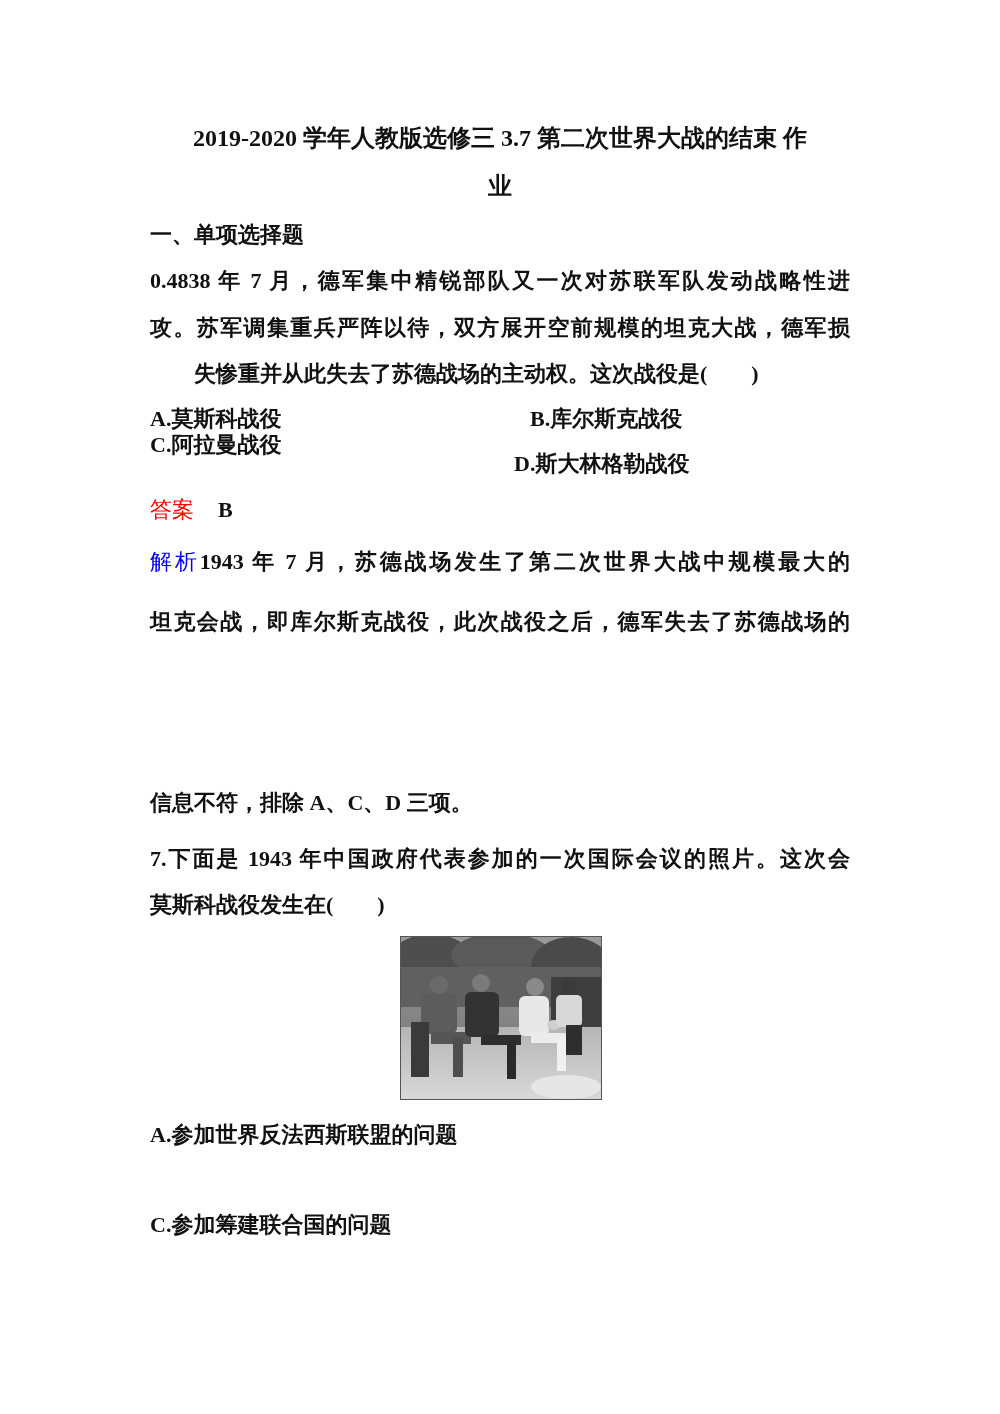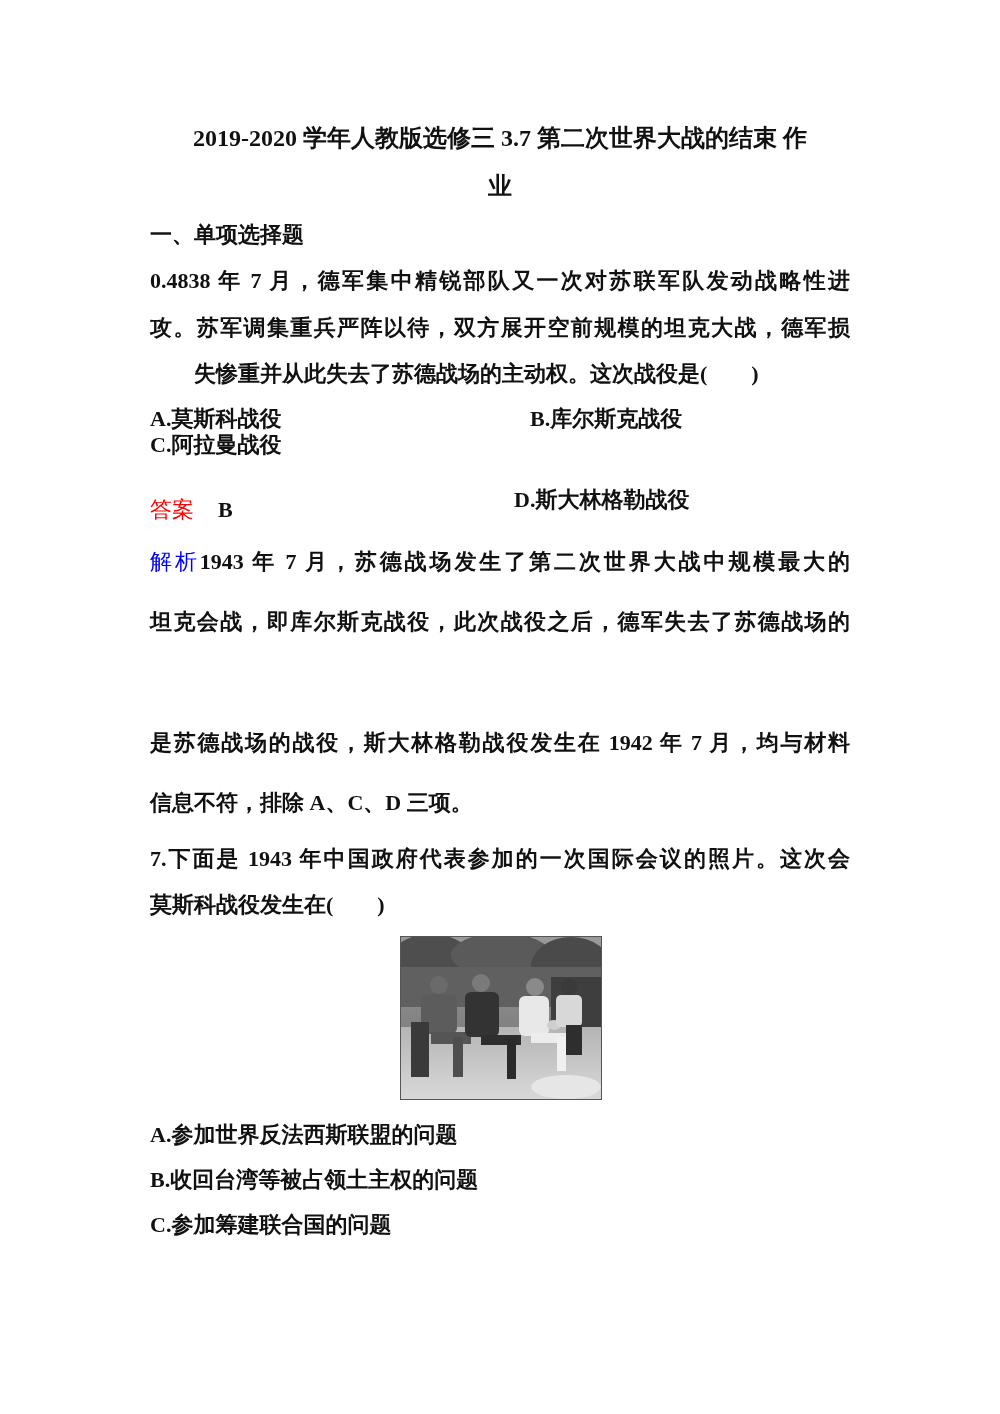--- a/index.html
+++ b/index.html
@@ -95,31 +95,30 @@
 
   <div class="abs q-line" style="top:268px;">0.4838 年 7 月，德军集中精锐部队又一次对苏联军队发动战略性进</div>
   <div class="abs q-line" style="top:315px;">攻。苏军调集重兵严阵以待，双方展开空前规模的坦克大战，德军损</div>
   <div class="abs" style="left:150px; top:361px;margin-left:44px;">
     <span>失惨重并从此失去了苏德战场的主动权。这次战役是(</span><span class="paren-gap"></span><span>)</span>
   </div>
 
   <div class="abs" style="left:150px; top:406px;">A.莫斯科战役</div>
   <div class="abs" style="left:514px; top:406px;margin-left:16px;">B.库尔斯克战役</div>
   <div class="abs" style="left:150px; top:432px;">C.阿拉曼战役</div>
-  <div class="abs" style="left:514px; top:451px;margin-top:36px;">D.斯大林格勒战役</div>
+  <div class="abs" style="left:514px; top:451px;">D.斯大林格勒战役</div>
 
   <div class="abs" style="left:150px; top:497px;">
     <span class="answer-label">答案</span><span class="answer-value">B</span>
   </div>
 
   <div class="abs analysis-line" style="top:549px;">
     <span class="analysis-label">解析</span><span class="analysis-first-text">1943 年 7 月，苏德战场发生了第二次世界大战中规模最大的</span>
   </div>
   <div class="abs analysis-line" style="top:609px;">坦克会战，即库尔斯克战役，此次战役之后，德军失去了苏德战场的</div>
-  <div class="abs analysis-line" style="top:730px;">是苏德战场的战役，斯大林格勒战役发生在 1942 年 7 月，均与材料</div>
   <div class="abs analysis-line last" style="top:790px;">信息不符，排除 A、C、D 三项。</div>
 
   <div class="abs q-line" style="top:846px;">7.下面是 1943 年中国政府代表参加的一次国际会议的照片。这次会</div>
   <div class="abs" style="left:150px; top:892px;">
     <span>莫斯科战役发生在(</span><span class="paren-gap"></span><span>)</span>
   </div>
 
   <div class="photo">
     <svg width="200" height="162" viewBox="0 0 200 162" xmlns="http://www.w3.org/2000/svg">
       <defs>
@@ -162,16 +161,15 @@
 
       <circle cx="168" cy="50" r="8" fill="#3a3a3a"></circle>
       <rect x="155" y="58" width="26" height="32" rx="5" fill="#d8d8d8"></rect>
       <rect x="165" y="88" width="16" height="30" fill="#2e2e2e"></rect>
 
       <ellipse cx="165" cy="150" rx="35" ry="12" fill="#e6e6e6"></ellipse>
     </svg>
   </div>
 
   <div class="abs" style="left:150px; top:1122px;text-align:center;">A.参加世界反法西斯联盟的问题</div>
-  <div class="abs" style="left:150px; top:1167px;">B.收回台湾等被占领土主权的问题</div>
   <div class="abs" style="left:150px; top:1212px;">C.参加筹建联合国的问题</div>
 
 </div>
 
 </body></html>

